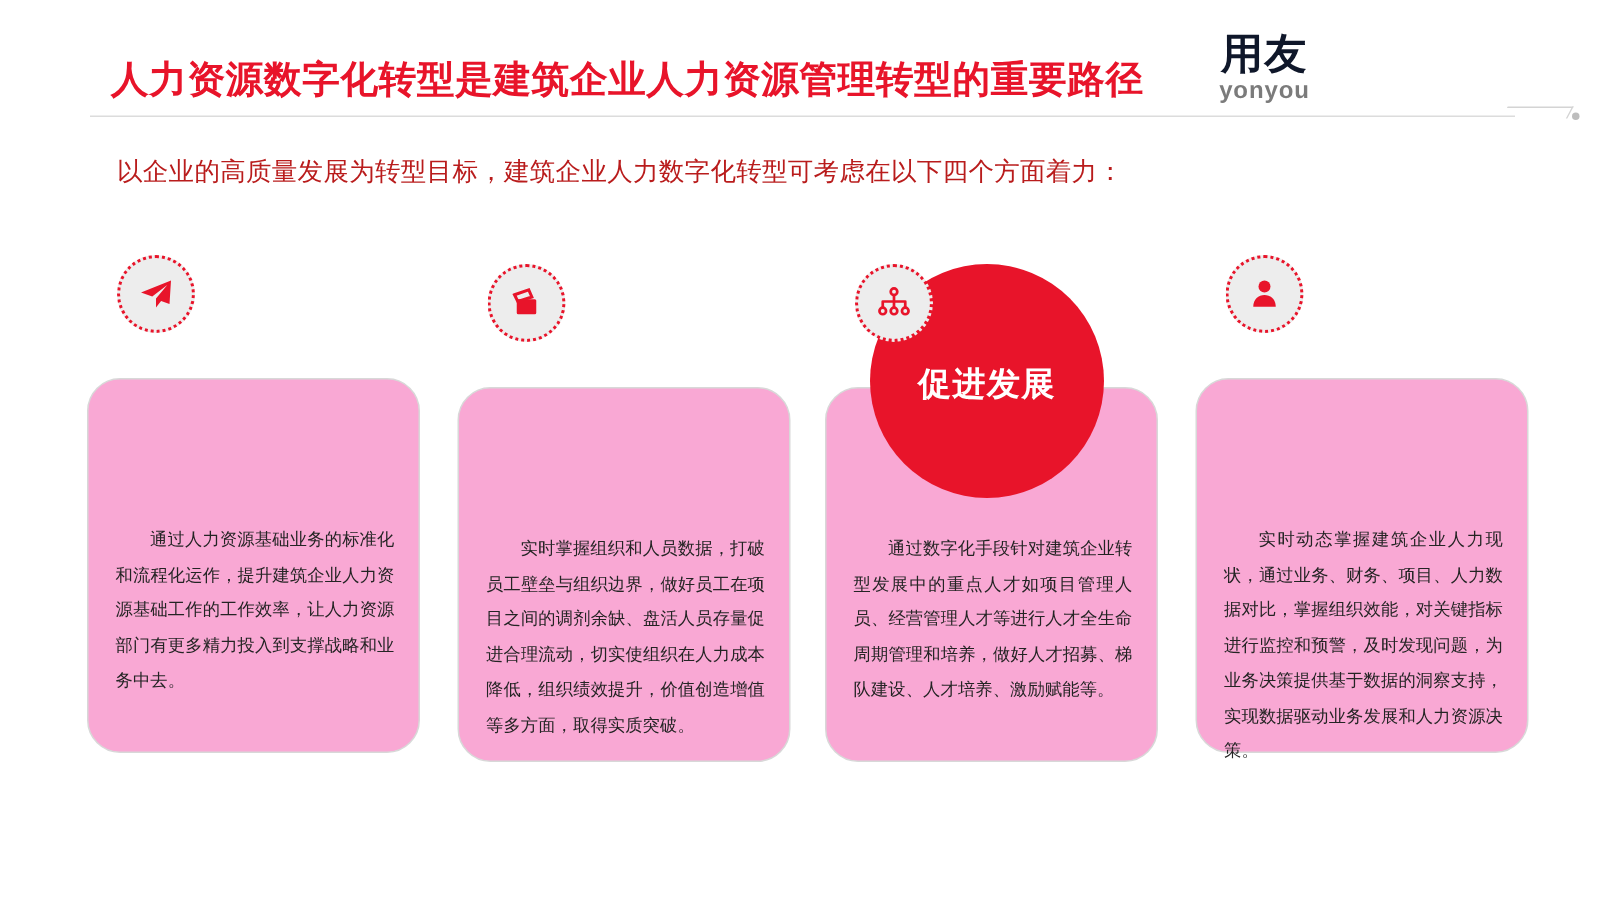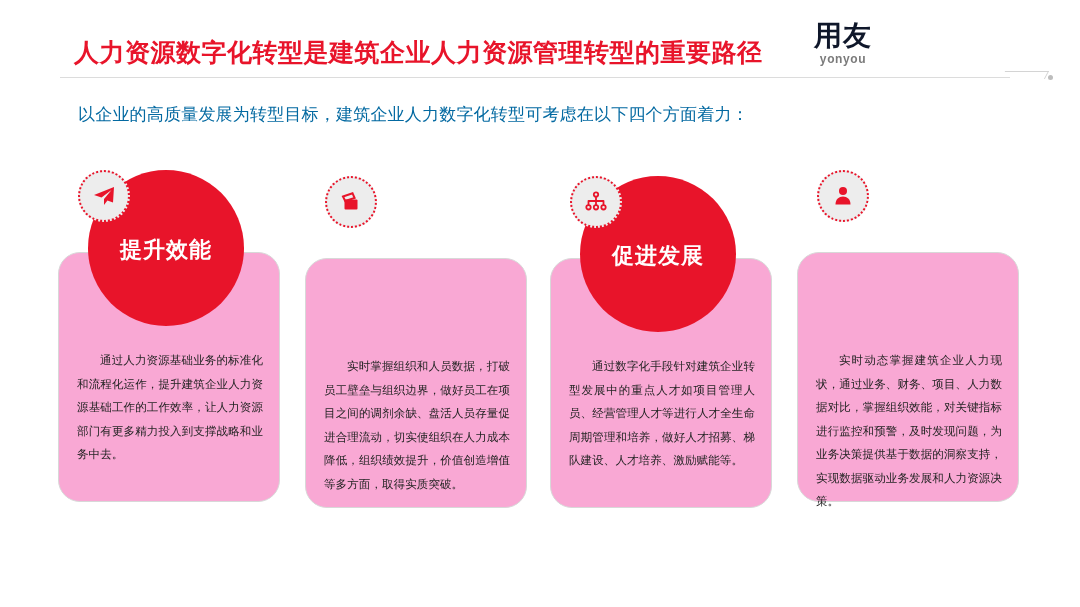--- a/index.html
+++ b/index.html
@@ -82,34 +82,34 @@
   }
   .logo-cn {
     font-size: 28px;
     font-weight: bold;
     color: #0f172a;
     line-height: 1;
     letter-spacing: 1px;
   }
   .logo-en {
     margin-top: 3px;
-    font-size: 12px;
+    font-size: 16px;
     font-weight: bold;
     color: #7b7b7b;
     letter-spacing: 0.6px;
     line-height: 1;
   }
 
   
   .lead {
     position: absolute;
     left: 78px;
     top: 103px;
     font-size: 17px;
-    color: #0369a1;
+    color: #b91c1c;
     letter-spacing: 0.2px;
     white-space: nowrap;
   }
 
   
   .cards {
     position: absolute;
     left: 0;
     top: 0;
     width: 1080px;
@@ -214,23 +214,20 @@
     <div class="card card-2">
       <div class="card-body">实时掌握组织和人员数据，打破员工壁垒与组织边界，做好员工在项目之间的调剂余缺、盘活人员存量促进合理流动，切实使组织在人力成本降低，组织绩效提升，价值创造增值等多方面，取得实质突破。</div>
     </div>
     <div class="card card-3">
       <div class="card-body">通过数字化手段针对建筑企业转型发展中的重点人才如项目管理人员、经营管理人才等进行人才全生命周期管理和培养，做好人才招募、梯队建设、人才培养、激励赋能等。</div>
     </div>
     <div class="card card-4">
       <div class="card-body">实时动态掌握建筑企业人力现状，通过业务、财务、项目、人力数据对比，掌握组织效能，对关键指标进行监控和预警，及时发现问题，为业务决策提供基于数据的洞察支持，实现数据驱动业务发展和人力资源决策。</div>
     </div>
 
-    <div class="circle circle-1">
-      <span class="circle-label">提升效能</span>
-    </div>
     <div class="circle circle-3">
       <span class="circle-label">促进发展</span>
     </div>
 
     <div class="icon-bubble icon-bubble-1">
       <span>
         <svg width="24" height="24" viewBox="0 0 24 24">
           <path d="M22 3 L2 11 L9.5 13.6 L19.5 6 L12 15 L12 21 L15.4 16.6 L21 18.6 Z" fill="#E8142A"></path>
         </svg>
       </span>

